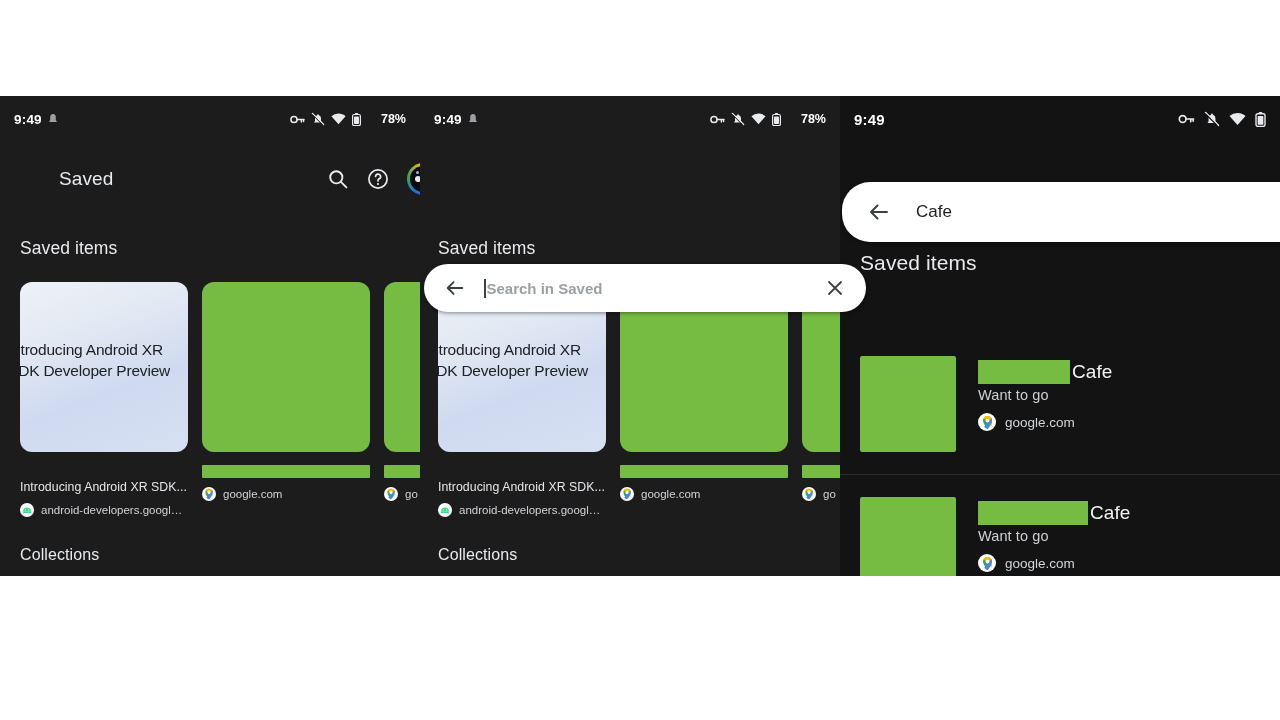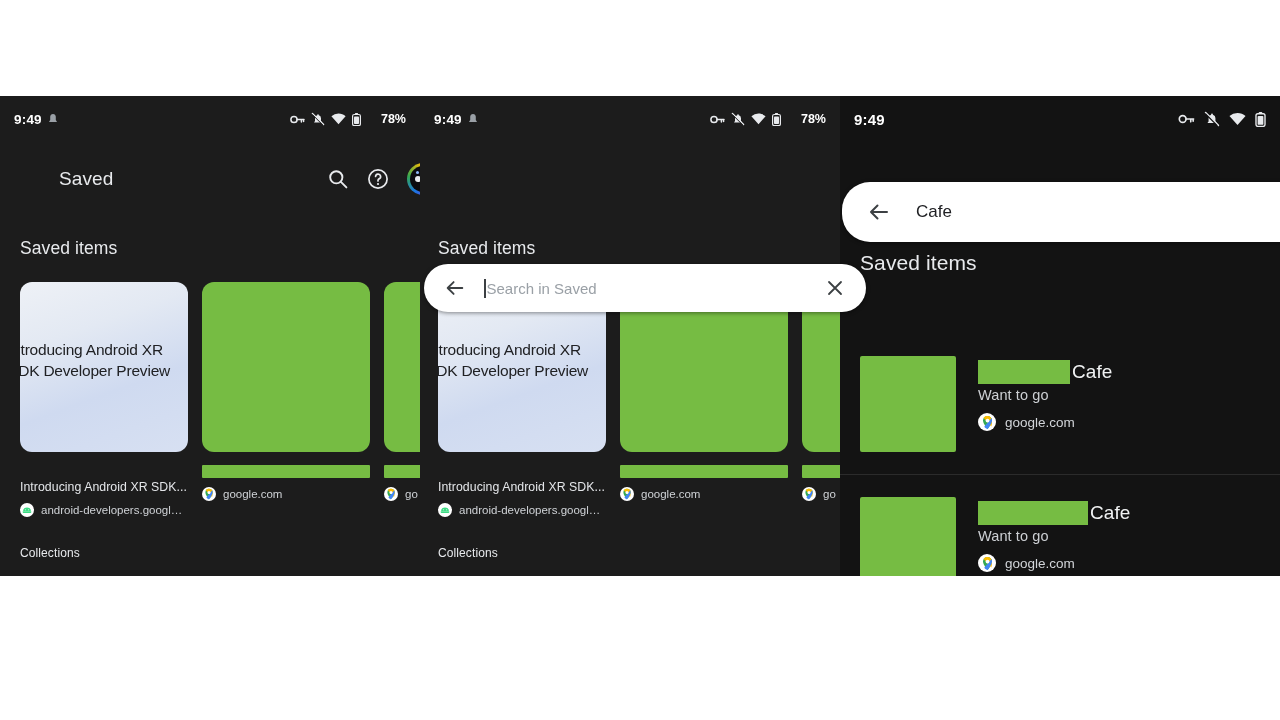--- a/index.html
+++ b/index.html
@@ -53,21 +53,21 @@
   .thumb .blogtext{position:absolute;left:-12px;top:58px;width:196px;color:#202124;
     font-size:15.5px;line-height:1.35;font-weight:400;letter-spacing:-.2px;filter:blur(.35px);}
   .card-title{margin-top:28px;font-size:12.3px;color:#e4e6e9;white-space:nowrap;overflow:hidden;
     text-overflow:ellipsis;letter-spacing:.05px;}
   .card-title.redact{height:13px;background:#76bc43;border-radius:1px;margin-top:13px;}
   .card-src{margin-top:9px;display:flex;align-items:center;gap:7px;font-size:11.5px;color:#cfd2d6;
     white-space:nowrap;overflow:hidden;}
   .card-src .label{overflow:hidden;text-overflow:ellipsis;white-space:nowrap;}
   .favicon{width:14px;height:14px;border-radius:50%;flex:0 0 auto;background:#fff;
     display:flex;align-items:center;justify-content:center;overflow:hidden;}
-  .collections{position:absolute;font-size:12px;color:#e8eaed;letter-spacing:.1px;}
+  .collections{position:absolute;font-size:16px;color:#e8eaed;letter-spacing:.1px;}
 
   
   .searchbar{position:absolute;background:#ffffff;border-radius:28px;display:flex;align-items:center;
     box-shadow:0 1px 4px rgba(0,0,0,.45);}
   .sb-back{width:26px;height:26px;flex:0 0 auto;display:flex;align-items:center;justify-content:center;}
   .sb-input{flex:1 1 auto;font-size:15px;color:#202124;position:relative;display:flex;align-items:center;}
   .sb-input.placeholder{color:#9aa0a6;}
   .caret{display:inline-block;width:1.5px;height:19px;background:#3c4043;margin-right:1px;}
   .sb-clear{width:26px;height:26px;flex:0 0 auto;display:flex;align-items:center;justify-content:center;}
 
@@ -413,21 +413,21 @@
 
     </div>
   </div>
 
   <div class="searchbar" style="left:424px;top:168px;width:406px;height:48px;padding:0 18px;">
     <span class="sb-back">
       <svg width="22" height="22" viewBox="0 0 24 24">
           <path d="M20 12H4M10.5 5.5 4 12l6.5 6.5" fill="none" stroke="#3c4043" stroke-width="2" stroke-linecap="round" stroke-linejoin="round"></path>
         </svg>
     </span>
-    <span class="sb-input placeholder" style="margin-left:16px;">
+    <span class="sb-input placeholder" style="margin-left:16px;font-weight:bold;">
       <i class="caret"></i>
         <span>Search in Saved</span>
     </span>
     <span class="sb-clear">
       <svg width="20" height="20" viewBox="0 0 20 20">
           <path d="M4 4l12 12M16 4 4 16" stroke="#3c4043" stroke-width="1.8" stroke-linecap="round"></path>
         </svg>
     </span>
   </div>
 

